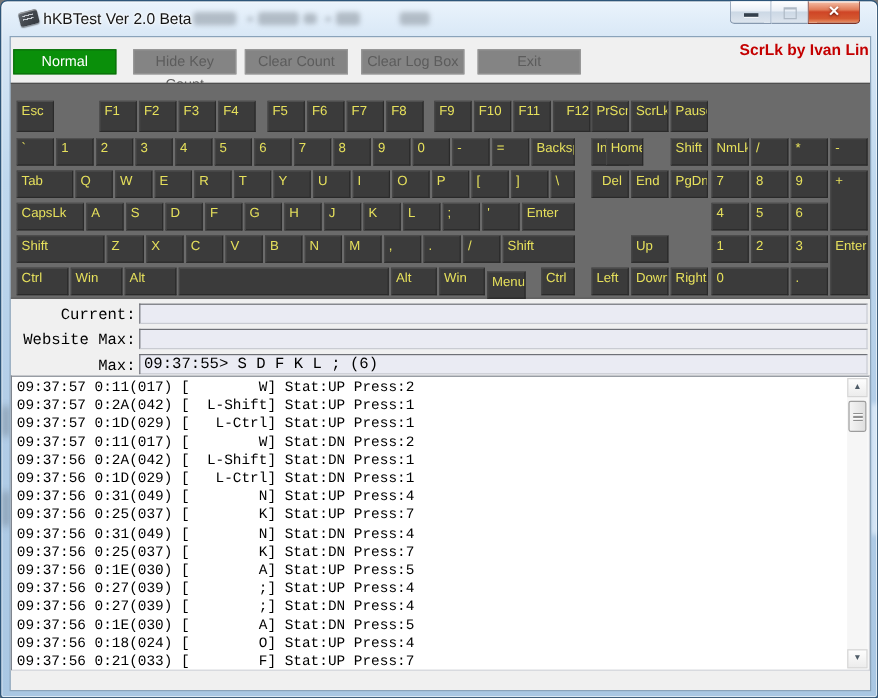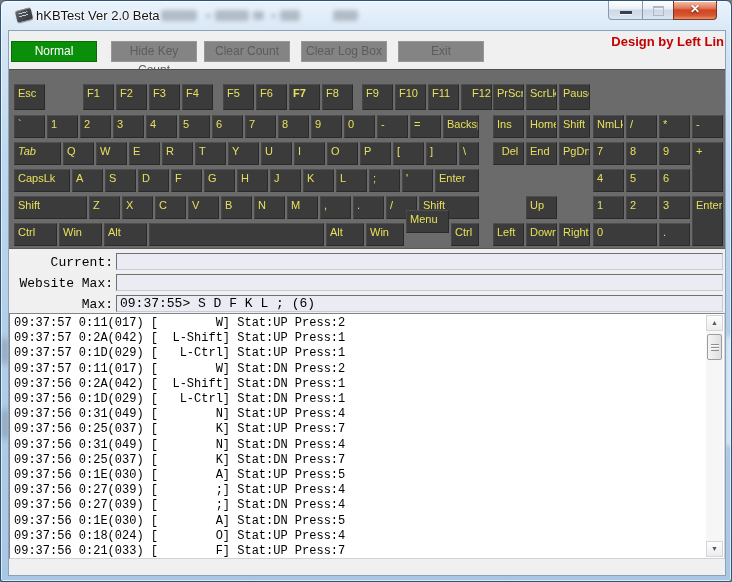--- a/index.html
+++ b/index.html
@@ -111,32 +111,32 @@
   <div class="client">
 
     <div id="toolbar-buttons">
         <div class="tb-btn tb-green" style="left: 2px;">Normal</div>
         <div class="tb-btn tb-gray" style="left: 102px;">Hide Key Count</div>
         <div class="tb-btn tb-gray" style="left: 195px;">Clear Count</div>
         <div class="tb-btn tb-gray" style="left: 292px;">Clear Log Box</div>
         <div class="tb-btn tb-gray" style="left: 389px;">Exit</div>
       </div>
     <div class="credit">
-      <div>Design by Left Lin</div>
+      <div>ScrLk by Ivan Lin</div>
     </div>
 
     <div class="kb-panel" id="kb-panel">
         <div class="key" style="left: 5px; top: 14px; width: 31px; height: 26px;">Esc</div>
         <div class="key" style="left: 74px; top: 14px; width: 31px; height: 26px;">F1</div>
         <div class="key" style="left: 107px; top: 14px; width: 31px; height: 26px;">F2</div>
         <div class="key" style="left: 140px; top: 14px; width: 31px; height: 26px;">F3</div>
         <div class="key" style="left: 173px; top: 14px; width: 31px; height: 26px;">F4</div>
         <div class="key" style="left: 214px; top: 14px; width: 31px; height: 26px;">F5</div>
         <div class="key" style="left: 247px; top: 14px; width: 31px; height: 26px;">F6</div>
-        <div class="key" style="left: 280px; top: 14px; width: 31px; height: 26px; font-weight: bold;">F7</div>
+        <div class="key" style="left: 280px; top: 14px; width: 31px; height: 26px;">F7</div>
         <div class="key" style="left: 313px; top: 14px; width: 31px; height: 26px;">F8</div>
         <div class="key" style="left: 353px; top: 14px; width: 31px; height: 26px;">F9</div>
         <div class="key" style="left: 386px; top: 14px; width: 31px; height: 26px;">F10</div>
         <div class="key" style="left: 419px; top: 14px; width: 31px; height: 26px;">F11</div>
         <div class="key" style="left: 452px; top: 14px; width: 31px; height: 26px; text-align: right;">F12</div>
         <div class="key" style="left: 484px; top: 14px; width: 31px; height: 26px;">PrScr</div>
         <div class="key" style="left: 517px; top: 14px; width: 31px; height: 26px;">ScrLk</div>
         <div class="key" style="left: 550px; top: 14px; width: 31px; height: 26px;">Pause</div>
         <div class="key" style="left: 5px; top: 45px; width: 31px; height: 23px;">`</div>
         <div class="key" style="left: 38px; top: 45px; width: 31px; height: 23px;">1</div>
@@ -145,21 +145,21 @@
         <div class="key" style="left: 137px; top: 45px; width: 31px; height: 23px;">4</div>
         <div class="key" style="left: 170px; top: 45px; width: 31px; height: 23px;">5</div>
         <div class="key" style="left: 203px; top: 45px; width: 31px; height: 23px;">6</div>
         <div class="key" style="left: 236px; top: 45px; width: 31px; height: 23px;">7</div>
         <div class="key" style="left: 269px; top: 45px; width: 31px; height: 23px;">8</div>
         <div class="key" style="left: 302px; top: 45px; width: 31px; height: 23px;">9</div>
         <div class="key" style="left: 335px; top: 45px; width: 31px; height: 23px;">0</div>
         <div class="key" style="left: 368px; top: 45px; width: 31px; height: 23px;">-</div>
         <div class="key" style="left: 401px; top: 45px; width: 31px; height: 23px;">=</div>
         <div class="key" style="left: 434px; top: 45px; width: 36px; height: 23px;">Backspace</div>
-        <div class="key" style="left: 5px; top: 72px; width: 47px; height: 23px; font-style: italic;">Tab</div>
+        <div class="key" style="left: 5px; top: 72px; width: 47px; height: 23px;">Tab</div>
         <div class="key" style="left: 54px; top: 72px; width: 31px; height: 23px;">Q</div>
         <div class="key" style="left: 87px; top: 72px; width: 31px; height: 23px;">W</div>
         <div class="key" style="left: 120px; top: 72px; width: 31px; height: 23px;">E</div>
         <div class="key" style="left: 153px; top: 72px; width: 31px; height: 23px;">R</div>
         <div class="key" style="left: 186px; top: 72px; width: 31px; height: 23px;">T</div>
         <div class="key" style="left: 219px; top: 72px; width: 31px; height: 23px;">Y</div>
         <div class="key" style="left: 252px; top: 72px; width: 31px; height: 23px;">U</div>
         <div class="key" style="left: 285px; top: 72px; width: 31px; height: 23px;">I</div>
         <div class="key" style="left: 318px; top: 72px; width: 31px; height: 23px;">O</div>
         <div class="key" style="left: 351px; top: 72px; width: 31px; height: 23px;">P</div>
@@ -190,24 +190,24 @@
         <div class="key" style="left: 311px; top: 126px; width: 31px; height: 23px;">,</div>
         <div class="key" style="left: 344px; top: 126px; width: 31px; height: 23px;">.</div>
         <div class="key" style="left: 377px; top: 126px; width: 31px; height: 23px;">/</div>
         <div class="key" style="left: 410px; top: 126px; width: 60px; height: 23px;">Shift</div>
         <div class="key" style="left: 5px; top: 153px; width: 43px; height: 23px;">Ctrl</div>
         <div class="key" style="left: 50px; top: 153px; width: 43px; height: 23px;">Win</div>
         <div class="key" style="left: 95px; top: 153px; width: 43px; height: 23px;">Alt</div>
         <div class="key" style="left: 140px; top: 153px; width: 175px; height: 23px;"></div>
         <div class="key" style="left: 317px; top: 153px; width: 38px; height: 23px;">Alt</div>
         <div class="key" style="left: 357px; top: 153px; width: 38px; height: 23px;">Win</div>
-        <div class="key" style="left: 397px; top: 140px; width: 43px; height: 23px;">Menu</div>
+        <div class="key" style="left: 397px; top: 156px; width: 32px; height: 23px;">Menu</div>
         <div class="key" style="left: 442px; top: 153px; width: 28px; height: 23px;">Ctrl</div>
         <div class="key" style="left: 484px; top: 45px; width: 31px; height: 23px;">Ins</div>
-        <div class="key" style="left: 517px; top: 45px; width: 31px; height: 23px;">Home</div>
+        <div class="key" style="left: 496px; top: 45px; width: 31px; height: 23px;">Home</div>
         <div class="key" style="left: 550px; top: 45px; width: 31px; height: 23px;">Shift</div>
         <div class="key" style="left: 484px; top: 72px; width: 31px; height: 23px; text-align: center;">Del</div>
         <div class="key" style="left: 517px; top: 72px; width: 31px; height: 23px;">End</div>
         <div class="key" style="left: 550px; top: 72px; width: 31px; height: 23px;">PgDn</div>
         <div class="key" style="left: 517px; top: 126px; width: 31px; height: 23px;">Up</div>
         <div class="key" style="left: 484px; top: 153px; width: 31px; height: 23px;">Left</div>
         <div class="key" style="left: 517px; top: 153px; width: 31px; height: 23px;">Down</div>
         <div class="key" style="left: 550px; top: 153px; width: 31px; height: 23px;">Right</div>
         <div class="key" style="left: 584px; top: 45px; width: 31px; height: 23px;">NmLk</div>
         <div class="key" style="left: 617px; top: 45px; width: 31px; height: 23px;">/</div>

